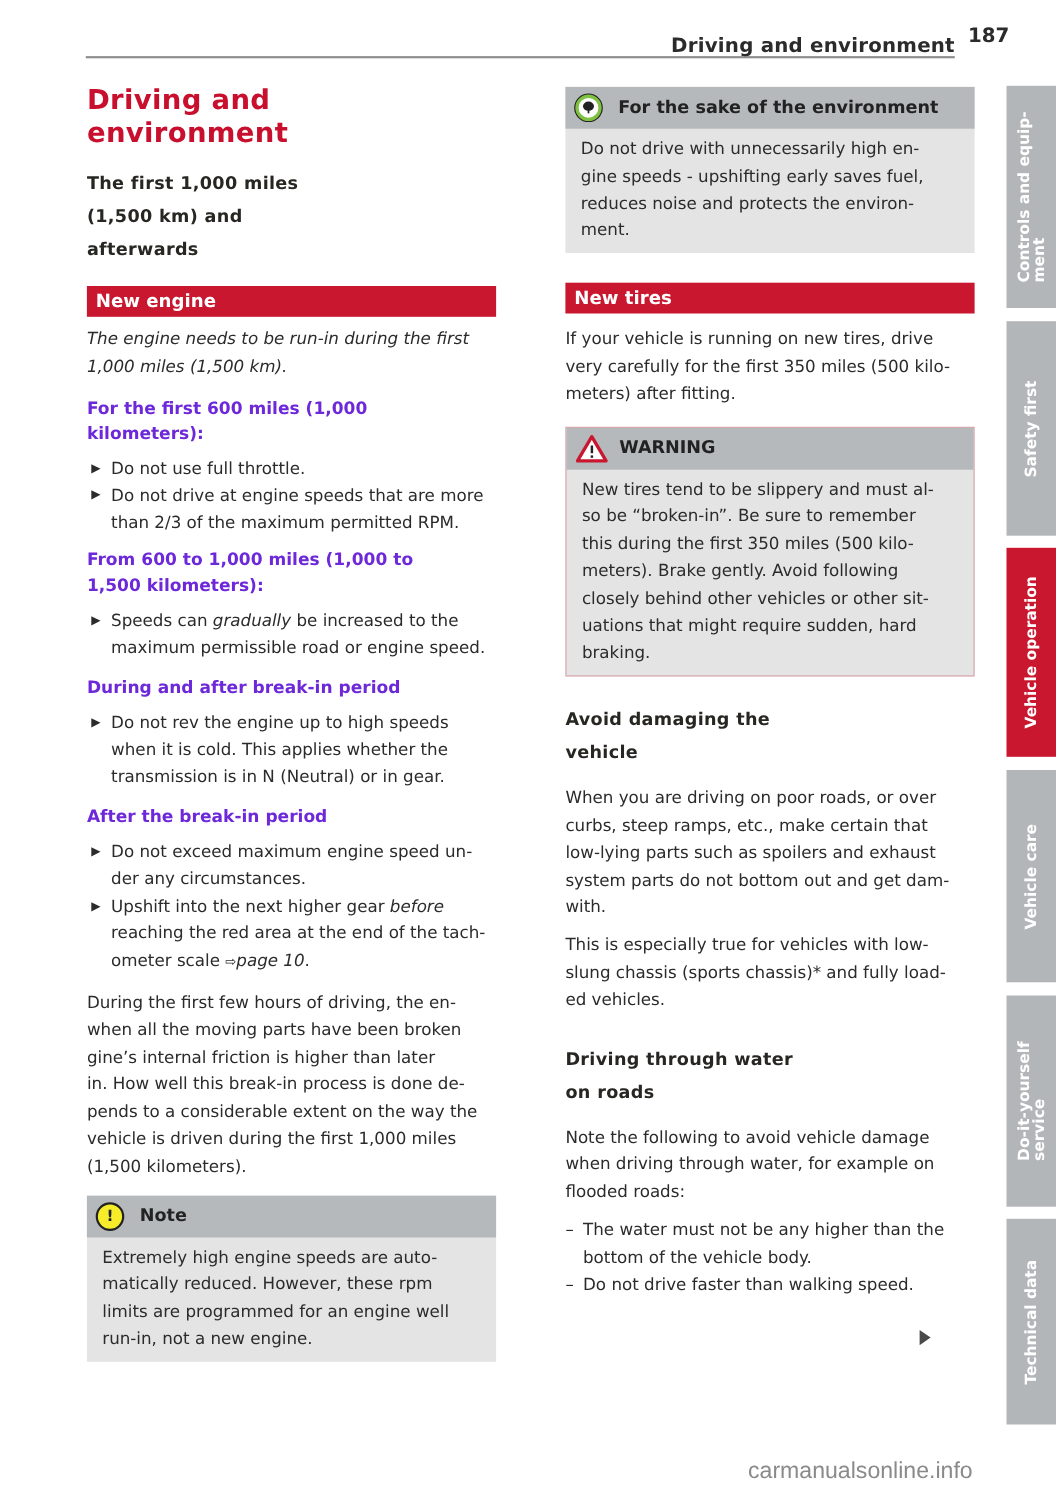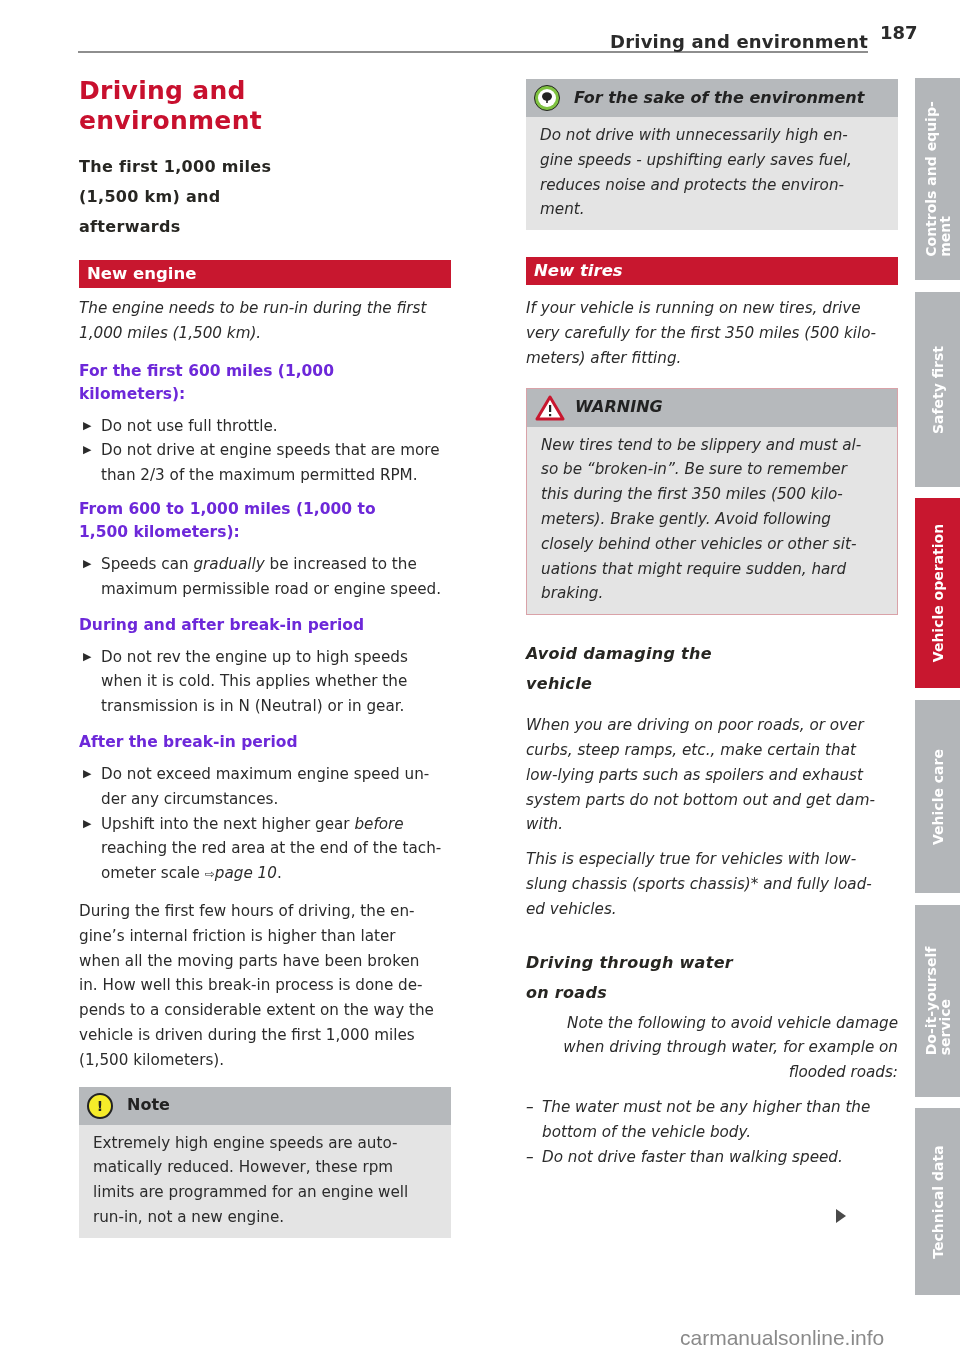--- a/index.html
+++ b/index.html
@@ -105,43 +105,43 @@
     <div class="bullet">
       <span class="tri">▶</span>
       <div><span>Upshift into the next higher gear </span><em>before</em></div>
       <div>reaching the red area at the end of the tach-</div>
       <div><span>ometer scale </span><span style="font-size:12px;">⇨</span><em>page 10</em><span>.</span></div>
     </div>
   </div>
 
   <div style="margin-top:12px;">
     <div>During the first few hours of driving, the en-</div>
+    <div>when all the moving parts have been broken</div>
     <div>gine’s internal friction is higher than later</div>
-    <div>when all the moving parts have been broken</div>
     <div>in. How well this break-in process is done de-</div>
     <div>pends to a considerable extent on the way the</div>
     <div>vehicle is driven during the first 1,000 miles</div>
     <div>(1,500 kilometers).</div>
   </div>
 
   <div class="box" style="margin-top:14px;">
     <div class="box-head">
       <span style="display:inline-block; width:22px; height:22px; border-radius:50%; background:#f6ec2a; border:2px solid #222; text-align:center; line-height:22px; font-weight:bold; font-size:14px; color:#222;">!</span>
       <span class="title">Note</span>
     </div>
     <div class="box-body">
       <div>Extremely high engine speeds are auto-</div>
       <div>matically reduced. However, these rpm</div>
       <div>limits are programmed for an engine well</div>
       <div>run-in, not a new engine.</div>
     </div>
   </div>
 </div>
 
-<div class="col" style="left:526px; top:79px; width:372px;font-style:italic;">
+<div class="col" style="left:514px; top:79px; width:372px;">
   <div class="box">
     <div class="box-head">
       <span style="display:inline-block; width:24px; height:24px; border-radius:50%; background:#7fc241; border:1.5px solid #222; position:relative;">
         <span style="position:absolute; left:3px; top:3px; width:18px; height:18px; border-radius:50%; background:#fff;"></span>
         <svg width="24" height="24" viewBox="0 0 24 24" style="position:absolute; left:0; top:0;">
           <ellipse cx="12" cy="10.5" rx="5" ry="4.2" fill="#222"></ellipse>
           <rect x="11.2" y="12" width="1.6" height="5" fill="#222"></rect>
         </svg>
       </span>
       <span class="title">For the sake of the environment</span>
@@ -196,21 +196,21 @@
   <div style="margin-top:10px;">
     <div>This is especially true for vehicles with low-</div>
     <div>slung chassis (sports chassis)* and fully load-</div>
     <div>ed vehicles.</div>
   </div>
 
   <div class="h1" style="margin-top:26px;">
     <div>Driving through water</div>
     <div>on roads</div>
   </div>
-  <div style="margin-top:3px;text-align:right;">
+  <div style="margin-top:14px;">
     <div>Note the following to avoid vehicle damage</div>
     <div>when driving through water, for example on</div>
     <div>flooded roads:</div>
   </div>
   <div style="margin-top:10px;">
     <div class="dash">
       <span class="d">–</span>
       <div>The water must not be any higher than the</div>
       <div>bottom of the vehicle body.</div>
     </div>

